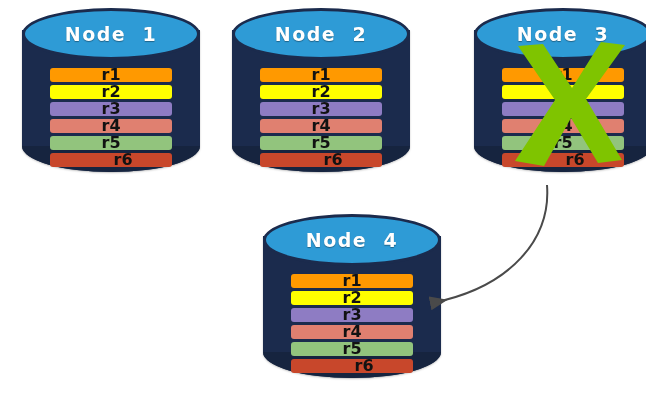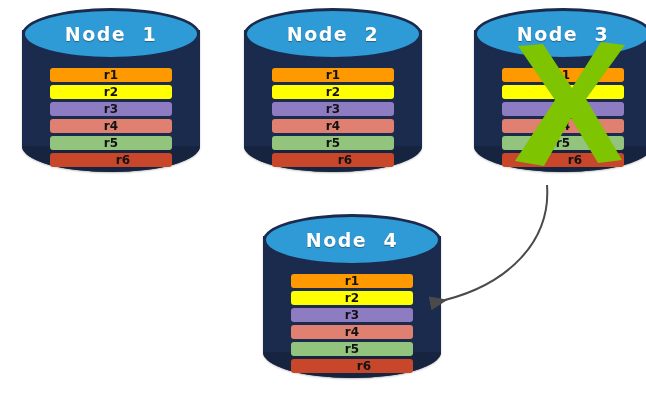--- a/index.html
+++ b/index.html
@@ -88,21 +88,21 @@
     width: 122px;
   }
 
   .bar {
     height: 14px;
     margin-bottom: 3px;
     border-radius: 3px;
     display: flex;
     align-items: center;
     justify-content: center;
-    font-size: 12px;
+    font-size: 16px;
     font-weight: bold;
     color: #121212;
     line-height: 1;
     text-align: center;
   }
   .bar:last-child { margin-bottom: 0; padding-left: 24px; }
 
   
   .cross {
     position: absolute;
@@ -135,21 +135,21 @@
     <div class="bars">
       <div class="bar" style="background:#ff9900">r1</div>
       <div class="bar" style="background:#ffff00">r2</div>
       <div class="bar" style="background:#8e7cc3">r3</div>
       <div class="bar" style="background:#e08070">r4</div>
       <div class="bar" style="background:#92c47d">r5</div>
       <div class="bar" style="background:#c8472b">r6</div>
     </div>
   </div>
 
-  <div class="node" style="left:244px; top:8px;">
+  <div class="node" style="left:232px; top:8px;">
     <div class="cyl-body">
       <div class="cyl-bottom-shade"></div>
     </div>
     <div class="cyl-top"></div>
     <div class="cyl-title">Node  2</div>
     <div class="bars">
       <div class="bar" style="background:#ff9900">r1</div>
       <div class="bar" style="background:#ffff00">r2</div>
       <div class="bar" style="background:#8e7cc3">r3</div>
       <div class="bar" style="background:#e08070">r4</div>

